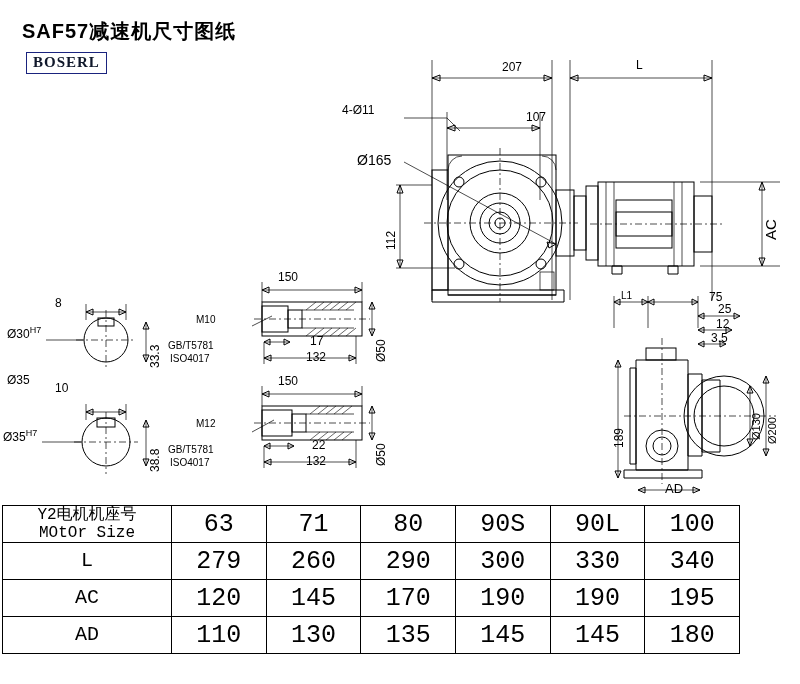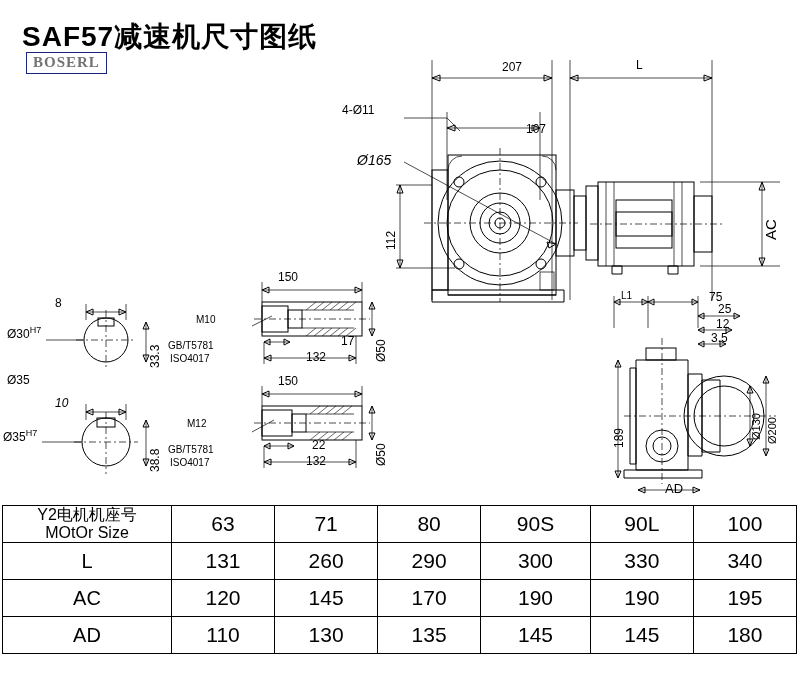--- a/index.html
+++ b/index.html
@@ -9,56 +9,56 @@
     font-family:"Liberation Sans", sans-serif;
     color:#000;
     position:relative;
     overflow:hidden;
   }
   .page{position:absolute;left:0;top:0;width:800px;height:684px;}
 
   
   .title{
     position:absolute;left:22px;top:18px;
-    font-size:28px;font-weight:bold;letter-spacing:1px;
+    font-size:20px;font-weight:bold;letter-spacing:1px;
     white-space:nowrap;
   }
   .logo{
     position:absolute;left:26px;top:52px;
     border:1px solid #1a237e;
     padding:1px 6px 2px 6px;
     font-size:15px;font-weight:bold;
-    color:#737373;
+    color:#0f172a;
     background:#fff;
     letter-spacing:1px;
     font-family:"Liberation Serif", serif;
   }
 
   
   .dim{position:absolute;font-size:12px;white-space:nowrap;}
   .dimv{position:absolute;font-size:12px;white-space:nowrap;transform:rotate(-90deg);transform-origin:left top;}
   .small{font-size:10px;}
   .tiny{font-size:9px;}
 
   svg{position:absolute;left:0;top:0;overflow:visible;}
   .ln{stroke:#000;stroke-width:1;fill:none;}
   .thin{stroke:#000;stroke-width:0.7;fill:none;}
   .dash{stroke:#000;stroke-width:0.7;fill:none;stroke-dasharray:7 3 2 3;}
   .hatch{stroke:#000;stroke-width:0.6;fill:none;}
 
   
   .tbl{
-    position:absolute;left:2px;top:505px;width:795px;
+    position:absolute;left:2px;top:505px;width:738px;
     border-collapse:collapse;
-    font-family:Liberation Sans, sans-serif;
+    font-family:Liberation Mono, monospace;
   }
   .tbl td{
     border:1px solid #000;
     text-align:center;
-    font-size:21px;
+    font-size:25px;
     height:36px;
     padding:0;
   }
   .tbl td.hdr{
     width:168px;
     font-size:15px;
     line-height:18px;
   }
   .tbl td.hdr .l1{font-size:16px;}
   .tbl td.hdr .l2{font-size:16px;text-align:center;}
@@ -153,22 +153,22 @@
     <path class="ln" d="M762,266 l-3,-8 h6 z" fill="#000"></path>
     <line class="thin" x1="700" y1="182" x2="780" y2="182"></line>
     <line class="thin" x1="700" y1="266" x2="780" y2="266"></line>
 
     <rect class="thin" x="540" y="272" width="14" height="18"></rect>
   </svg>
 
   <div class="dim" style="left:490px;top:60px;margin-left:12px;">207</div>
   <div class="dim" style="left:636px;top:58px;">L</div>
   <div class="dim" style="left:342px;top:103px;">4-Ø11</div>
-  <div class="dim" style="left:526px;top:110px;margin-top:12px;">107</div>
-  <div class="dim" style="left:357px;top:152px;font-size:14px;font-style:italic;">Ø165</div>
+  <div class="dim" style="left:526px;top:110px;">107</div>
+  <div class="dim" style="left:357px;top:152px;font-size:14px;">Ø165</div>
   <div class="dimv" style="left:384px;top:250px;">112</div>
   <div class="dimv" style="left:762px;top:240px;font-size:15px;">AC</div>
 
   <svg width="360" height="120" style="left:28px;top:290px;">
 
     <line class="thin" x1="58" y1="22" x2="98" y2="22"></line>
     <line class="thin" x1="58" y1="14" x2="58" y2="30"></line>
     <line class="thin" x1="98" y1="14" x2="98" y2="30"></line>
     <path class="ln" d="M58,22 l7,-3 v6 z" fill="#000"></path>
     <path class="ln" d="M98,22 l-7,-3 v6 z" fill="#000"></path>
@@ -198,21 +198,21 @@
 
     <circle class="ln" cx="78" cy="52" r="24"></circle>
     <rect class="ln" x="69" y="28" width="18" height="9"></rect>
     <line class="dash" x1="46" y1="52" x2="110" y2="52"></line>
     <line class="dash" x1="78" y1="22" x2="78" y2="84"></line>
     <line class="thin" x1="118" y1="30" x2="118" y2="76"></line>
     <path class="ln" d="M118,30 l-3,7 h6 z" fill="#000"></path>
     <path class="ln" d="M118,76 l-3,-7 h6 z" fill="#000"></path>
     <line class="thin" x1="14" y1="52" x2="54" y2="52"></line>
   </svg>
-  <div class="dim" style="left:55px;top:396px;font-style:italic;">10</div>
+  <div class="dim" style="left:55px;top:381px;">10</div>
   <div class="dim" style="left:3px;top:428px;"><span>Ø35</span><sup class="tiny">H7</sup></div>
   <div class="dimv" style="left:148px;top:472px;">38.8</div>
 
   <svg width="260" height="110" style="left:250px;top:268px;">
 
     <line class="thin" x1="12" y1="22" x2="112" y2="22"></line>
     <line class="thin" x1="12" y1="14" x2="12" y2="34"></line>
     <line class="thin" x1="112" y1="14" x2="112" y2="34"></line>
     <path class="ln" d="M12,22 l7,-3 v6 z" fill="#000"></path>
     <path class="ln" d="M112,22 l-7,-3 v6 z" fill="#000"></path>
@@ -252,21 +252,21 @@
     <path class="ln" d="M106,90 l-7,-3 v6 z" fill="#000"></path>
 
     <line class="thin" x1="122" y1="34" x2="122" y2="68"></line>
     <path class="ln" d="M122,34 l-3,7 h6 z" fill="#000"></path>
     <path class="ln" d="M122,68 l-3,-7 h6 z" fill="#000"></path>
   </svg>
   <div class="dim" style="left:278px;top:270px;">150</div>
   <div class="dim small" style="left:196px;top:314px;">M10</div>
   <div class="dim small" style="left:168px;top:340px;">GB/T5781</div>
   <div class="dim small" style="left:170px;top:353px;">ISO4017</div>
-  <div class="dim" style="left:310px;top:334px;margin-left:31px;">17</div>
+  <div class="dim" style="left:310px;top:334px;">17</div>
   <div class="dim" style="left:306px;top:350px;">132</div>
   <div class="dimv" style="left:374px;top:362px;">Ø50</div>
 
   <svg width="260" height="110" style="left:250px;top:372px;">
     <line class="thin" x1="12" y1="22" x2="112" y2="22"></line>
     <line class="thin" x1="12" y1="14" x2="12" y2="34"></line>
     <line class="thin" x1="112" y1="14" x2="112" y2="34"></line>
     <path class="ln" d="M12,22 l7,-3 v6 z" fill="#000"></path>
     <path class="ln" d="M112,22 l-7,-3 v6 z" fill="#000"></path>
 
@@ -295,21 +295,21 @@
     <line class="thin" x1="14" y1="90" x2="106" y2="90"></line>
     <line class="thin" x1="14" y1="74" x2="14" y2="96"></line>
     <line class="thin" x1="106" y1="68" x2="106" y2="96"></line>
     <path class="ln" d="M14,90 l7,-3 v6 z" fill="#000"></path>
     <path class="ln" d="M106,90 l-7,-3 v6 z" fill="#000"></path>
     <line class="thin" x1="122" y1="34" x2="122" y2="68"></line>
     <path class="ln" d="M122,34 l-3,7 h6 z" fill="#000"></path>
     <path class="ln" d="M122,68 l-3,-7 h6 z" fill="#000"></path>
   </svg>
   <div class="dim" style="left:278px;top:374px;">150</div>
-  <div class="dim small" style="left:187px;top:418px;">M12</div>
+  <div class="dim small" style="left:196px;top:418px;">M12</div>
   <div class="dim small" style="left:168px;top:444px;">GB/T5781</div>
   <div class="dim small" style="left:170px;top:457px;">ISO4017</div>
   <div class="dim" style="left:312px;top:438px;">22</div>
   <div class="dim" style="left:306px;top:454px;">132</div>
   <div class="dimv" style="left:374px;top:466px;">Ø50</div>
 
   <svg width="250" height="220" style="left:600px;top:288px;">
 
     <line class="thin" x1="14" y1="14" x2="48" y2="14"></line>
     <path class="ln" d="M14,14 l6,-3 v6 z" fill="#000"></path>
@@ -384,21 +384,21 @@
         </td>
         <td>63</td>
         <td>71</td>
         <td>80</td>
         <td>90S</td>
         <td>90L</td>
         <td>100</td>
       </tr>
       <tr>
         <td class="hdr lbl">L</td>
-        <td>131</td>
+        <td>279</td>
         <td>260</td>
         <td>290</td>
         <td>300</td>
         <td>330</td>
         <td>340</td>
       </tr>
       <tr>
         <td class="hdr lbl">AC</td>
         <td>120</td>
         <td>145</td>

